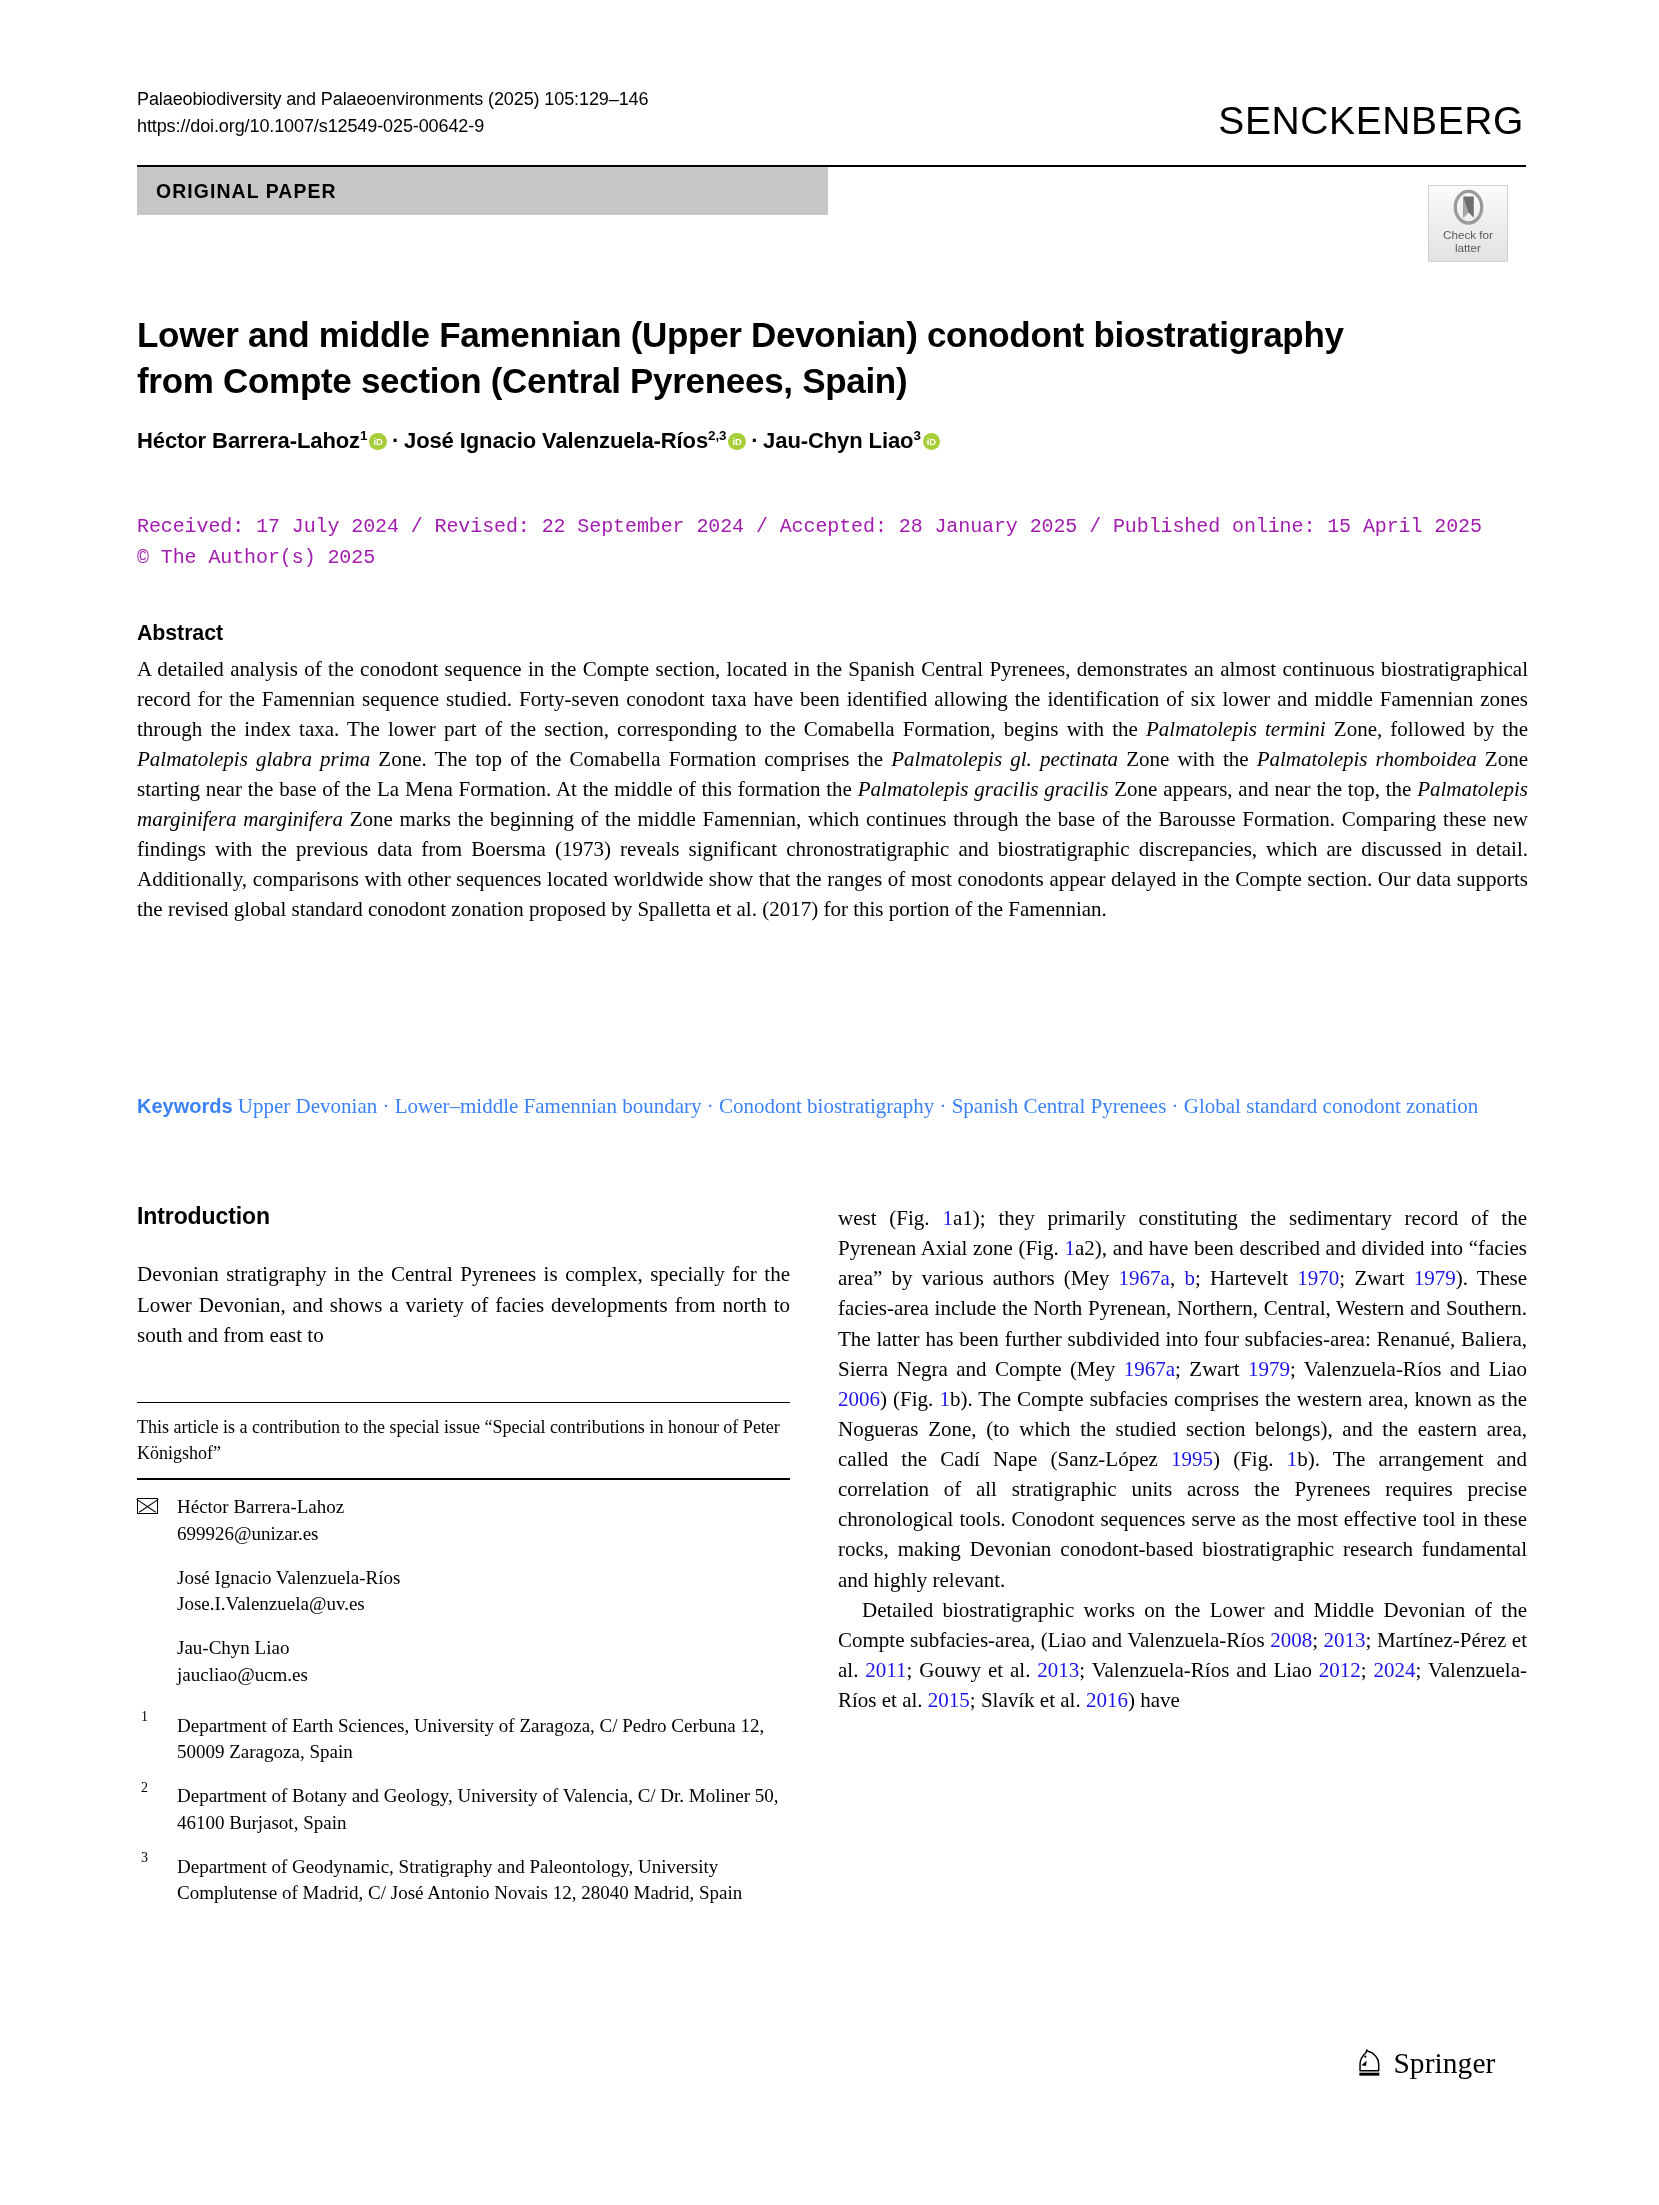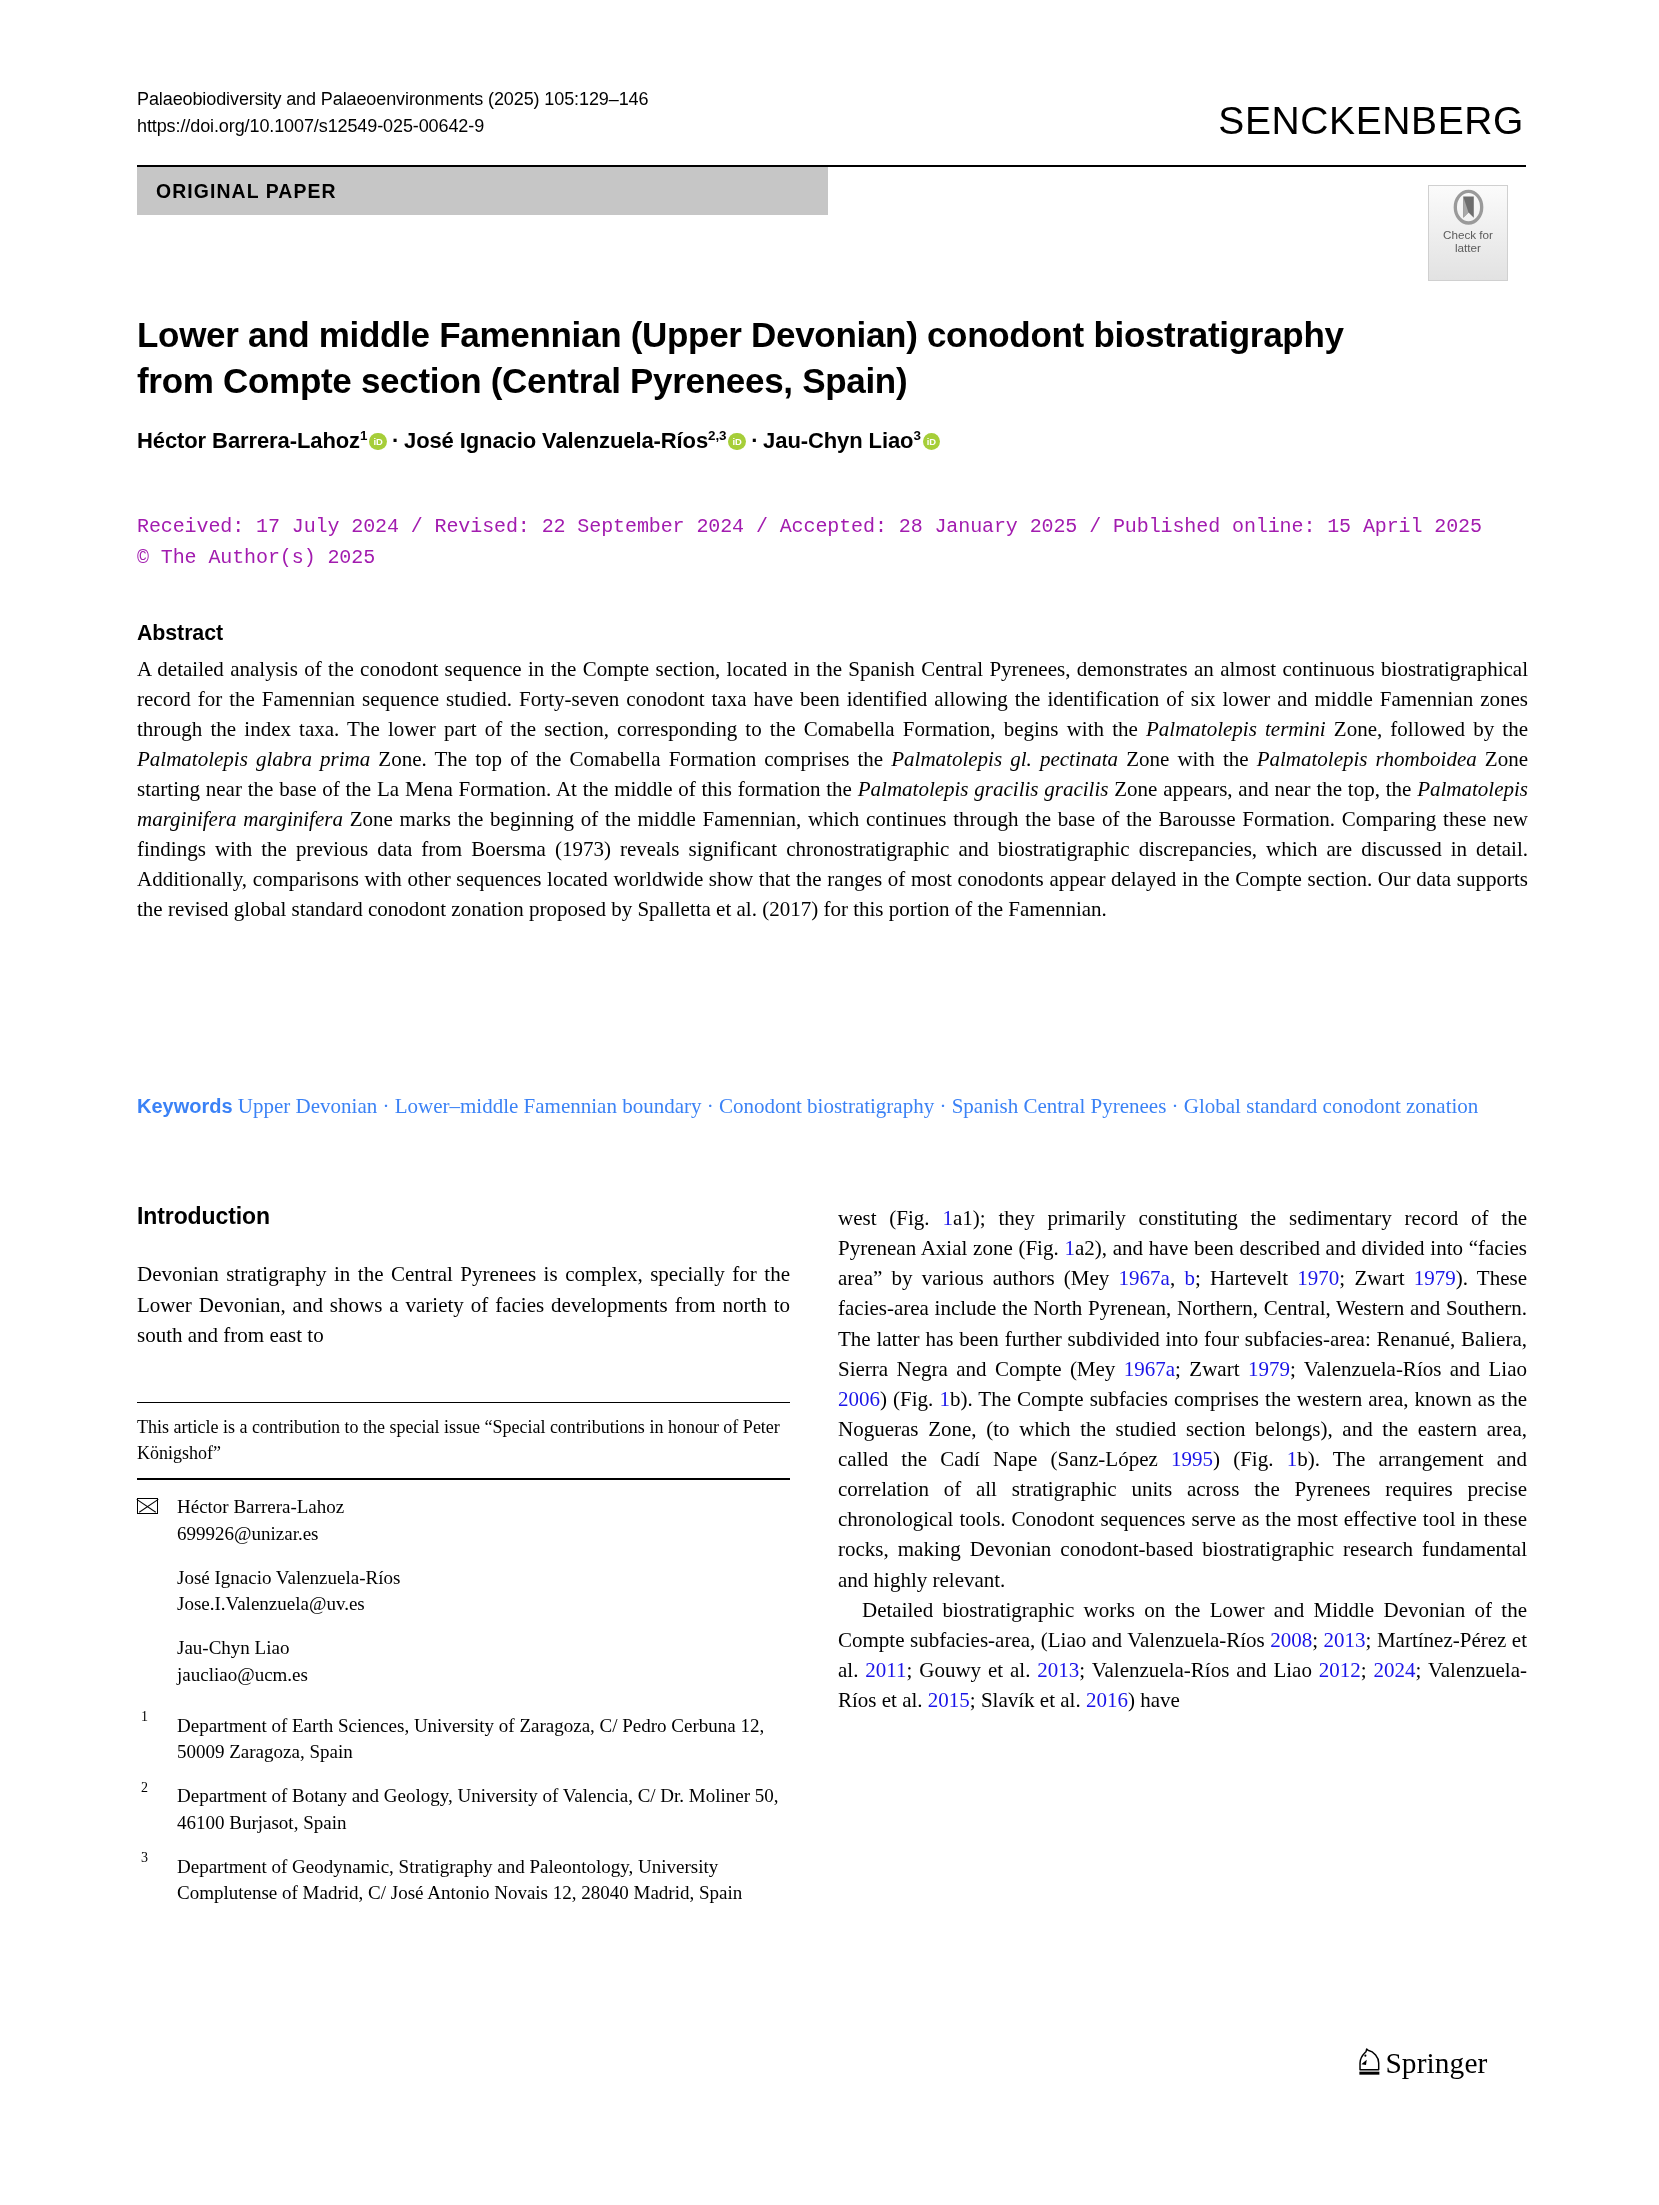--- a/index.html
+++ b/index.html
@@ -81,21 +81,21 @@
     margin-left: 19px;
     color: #000;
   }
 
   
   .check-updates {
     position: absolute;
     left: 1428px;
     top: 185px;
     width: 80px;
-    height: 96px;
+    height: 77px;
     background: linear-gradient(180deg,#fbfbfb 0%, #ededed 55%, #e2e2e2 100%);
     border: 0.7px solid #d0d0d0;
     display: flex;
     flex-direction: column;
     align-items: center;
     justify-content: flex-start;
     box-sizing: border-box;
     padding-top: 3.3px;
   }
   .cu-icon {
@@ -312,22 +312,22 @@
     top: -5.4px;
     font-size: 14px;
   }
 
   
   .springer {
     position: absolute;
     left: 1356px;
     top: 2047px;
     display: flex;
-    align-items: flex-start;
-    gap: 0;
+    align-items: flex-end;
+    gap: 8px;
   }
   .springer .word {
     font-family: "Liberation Serif", serif;
     font-size: 29.4px;
     letter-spacing: 0.1px;
     color: #000;
   }
 </style>
 </head>
 <body>

